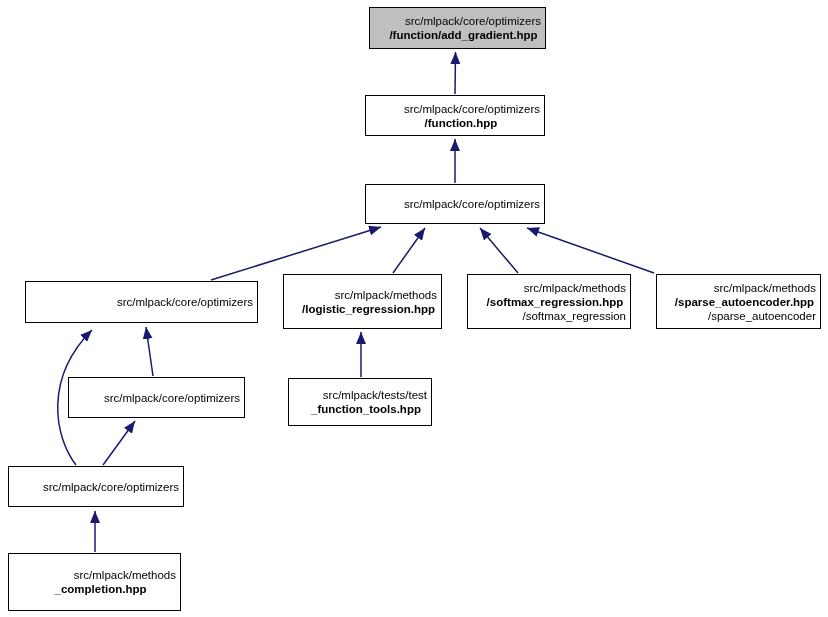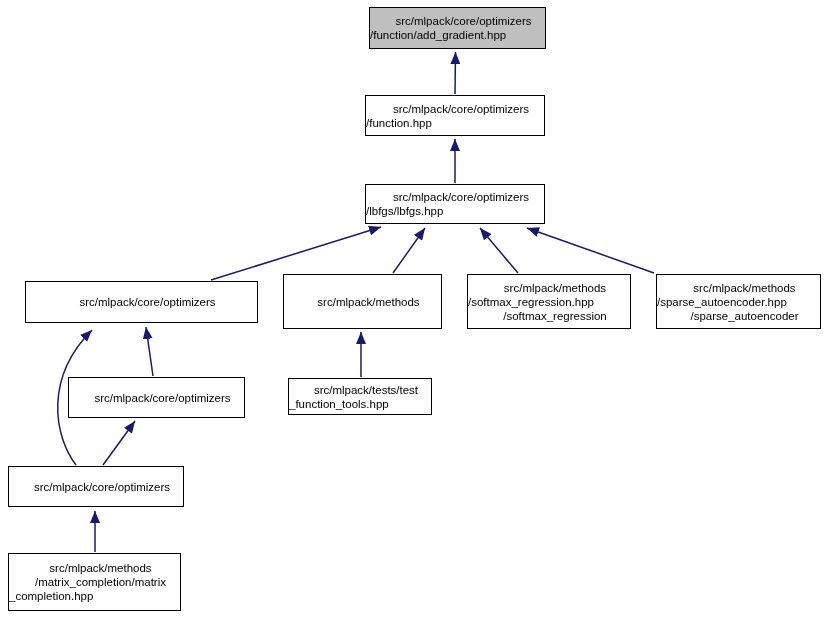--- a/index.html
+++ b/index.html
@@ -30,28 +30,29 @@
     color: #000000;
     font-size: 11.5px;
     line-height: 14px;
     display: flex;
     flex-direction: column;
     justify-content: center;
     cursor: pointer;
     white-space: nowrap;
   }
   .graph-node .node-line {
-    text-align: center;
+    text-align: right;
     padding-left: 16px;
     padding-right: 4px;
   }
   .graph-node .node-line.last-line {
-    text-align: left;
-    padding-left: 0;
+    text-align: center;
+    padding-left: 12px;
     padding-right: 0;
+    font-weight: bold;
   }
   .graph-node.root-node {
     cursor: default;
   }
 </style>
 </head>
 <body>
 
 <div id="graph-canvas" style="background: rgb(255, 255, 255);">
   <svg id="edges-svg" xmlns="http://www.w3.org/2000/svg">
@@ -78,47 +79,46 @@
       <div class="graph-node root-node" style="left: 369px; top: 7px; width: 177px; height: 42px; background: rgb(191, 191, 191); border-color: rgb(0, 0, 0);">
         <div class="node-line">src/mlpack/core/optimizers</div>
         <div class="node-line last-line">/function/add_gradient.hpp</div>
       </div>
       <div class="graph-node" style="left: 365px; top: 95px; width: 180px; height: 41px; background: rgb(255, 255, 255); border-color: rgb(0, 0, 0);">
         <div class="node-line">src/mlpack/core/optimizers</div>
         <div class="node-line last-line">/function.hpp</div>
       </div>
       <div class="graph-node" style="left: 365px; top: 184px; width: 180px; height: 40px; background: rgb(255, 255, 255); border-color: rgb(0, 0, 0);">
         <div class="node-line">src/mlpack/core/optimizers</div>
-        <div class="node-line last-line">/lbfgs/lbfgs.hpp</div>
       </div>
       <div class="graph-node" style="left: 25px; top: 281px; width: 233px; height: 42px; background: rgb(255, 255, 255); border-color: rgb(0, 0, 0);">
         <div class="node-line">src/mlpack/core/optimizers</div>
       </div>
       <div class="graph-node" style="left: 283px; top: 274px; width: 159px; height: 55px; background: rgb(255, 255, 255); border-color: rgb(0, 0, 0);">
         <div class="node-line">src/mlpack/methods</div>
+        <div class="node-line last-line">/logistic_regression.hpp</div>
       </div>
       <div class="graph-node" style="left: 467px; top: 274px; width: 164px; height: 55px; background: rgb(255, 255, 255); border-color: rgb(0, 0, 0);">
         <div class="node-line">src/mlpack/methods</div>
         <div class="node-line last-line">/softmax_regression.hpp</div>
         <div class="node-line">/softmax_regression</div>
       </div>
       <div class="graph-node" style="left: 656px; top: 274px; width: 165px; height: 55px; background: rgb(255, 255, 255); border-color: rgb(0, 0, 0);">
         <div class="node-line">src/mlpack/methods</div>
         <div class="node-line last-line">/sparse_autoencoder.hpp</div>
         <div class="node-line">/sparse_autoencoder</div>
       </div>
       <div class="graph-node" style="left: 68px; top: 377px; width: 177px; height: 41px; background: rgb(255, 255, 255); border-color: rgb(0, 0, 0);">
         <div class="node-line">src/mlpack/core/optimizers</div>
       </div>
-      <div class="graph-node" style="left: 288px; top: 378px; width: 144px; height: 37px; background: rgb(255, 255, 255); border-color: rgb(0, 0, 0);">
+      <div class="graph-node" style="left: 288px; top: 378px; width: 144px; height: 48px; background: rgb(255, 255, 255); border-color: rgb(0, 0, 0);">
         <div class="node-line">src/mlpack/tests/test</div>
         <div class="node-line last-line">_function_tools.hpp</div>
       </div>
       <div class="graph-node" style="left: 8px; top: 466px; width: 176px; height: 41px; background: rgb(255, 255, 255); border-color: rgb(0, 0, 0);">
         <div class="node-line">src/mlpack/core/optimizers</div>
       </div>
       <div class="graph-node" style="left: 8px; top: 553px; width: 173px; height: 58px; background: rgb(255, 255, 255); border-color: rgb(0, 0, 0);">
         <div class="node-line">src/mlpack/methods</div>
-        <div class="node-line">/matrix_completion/matrix</div>
         <div class="node-line last-line">_completion.hpp</div>
       </div>
     </div>
 </div>
 
 </body></html>

